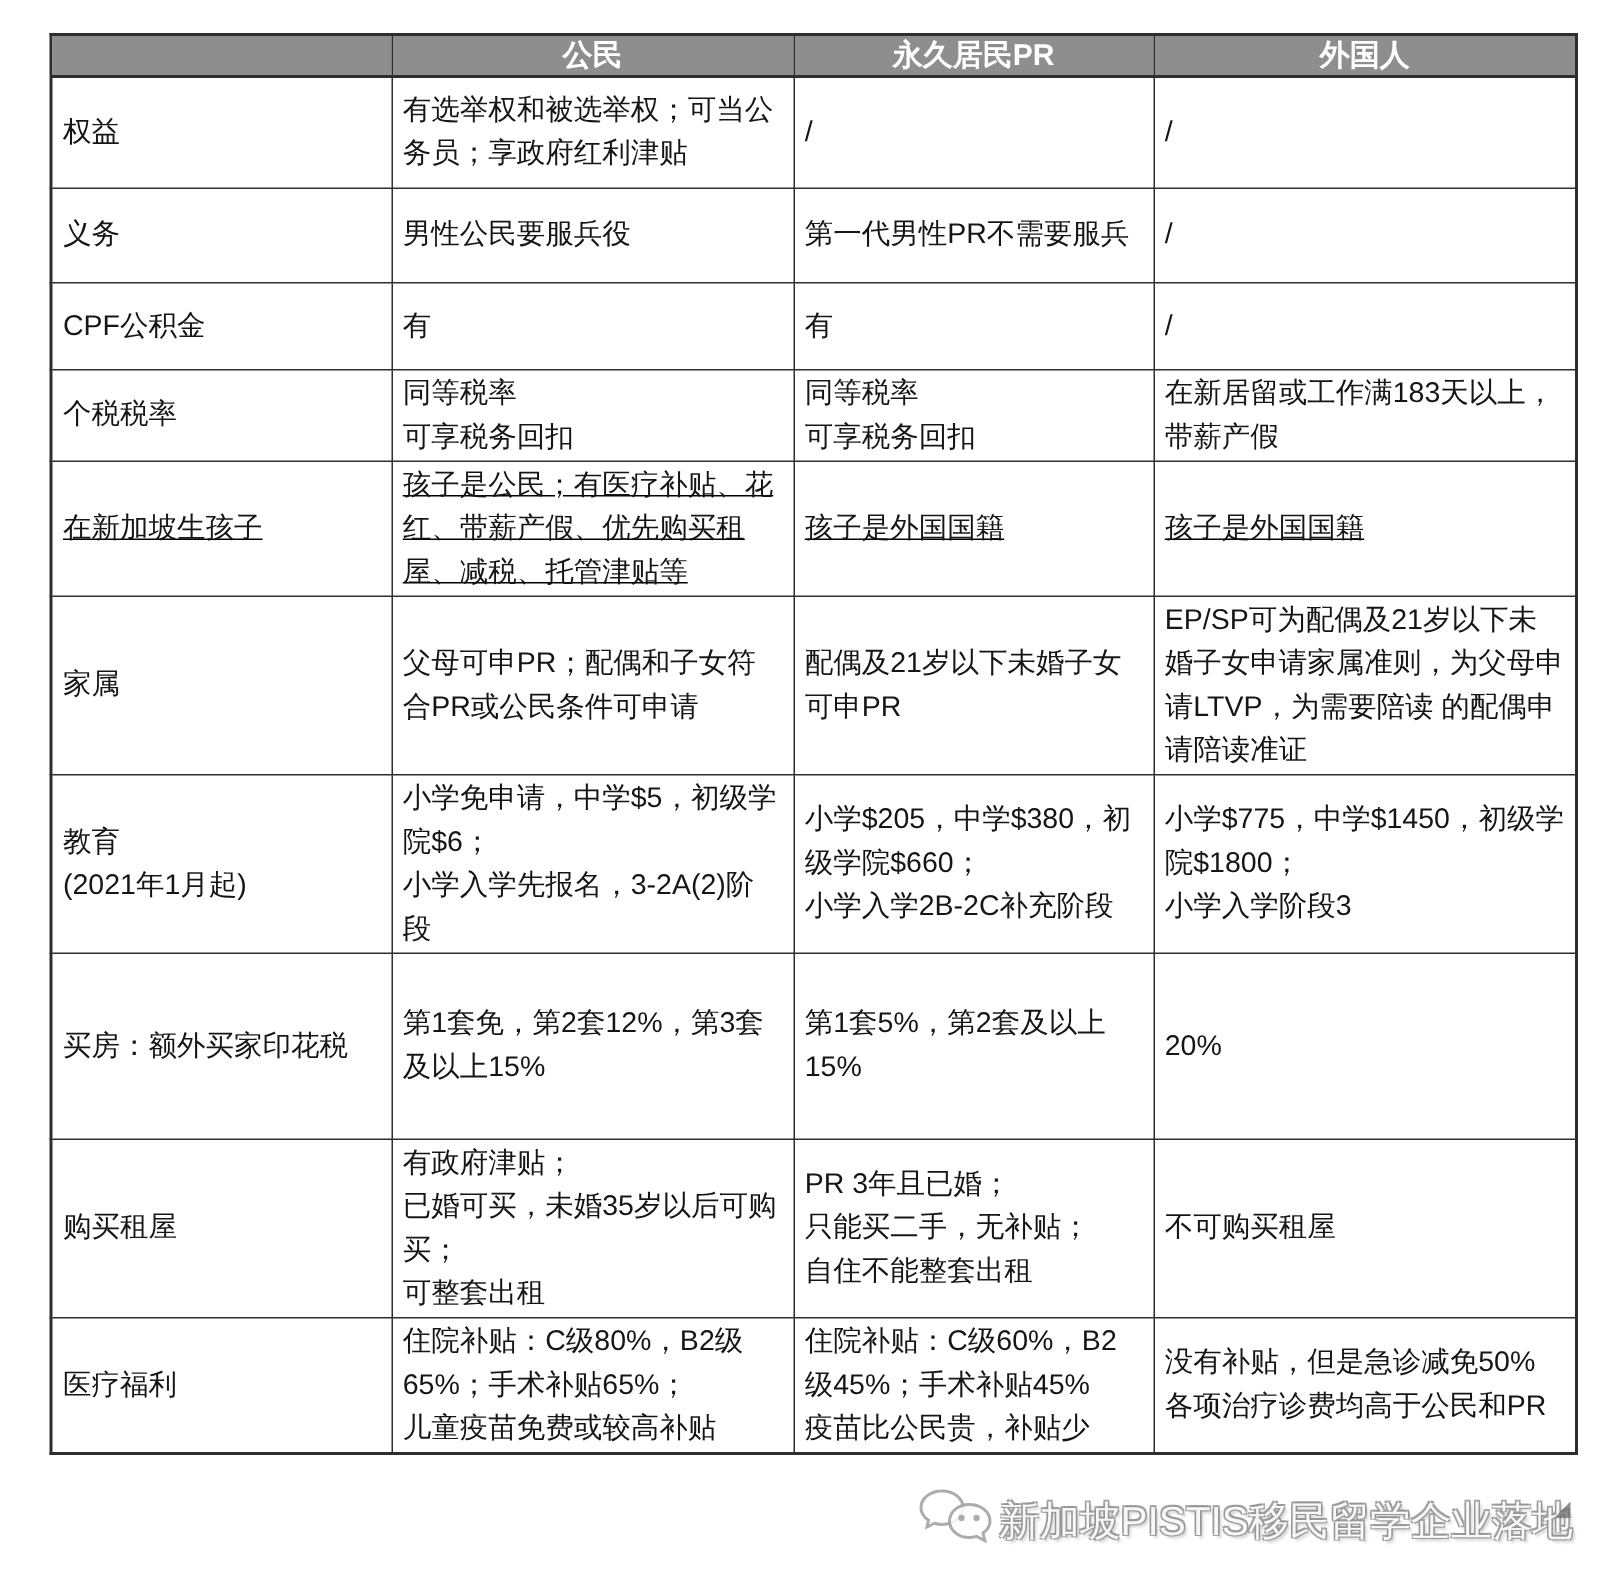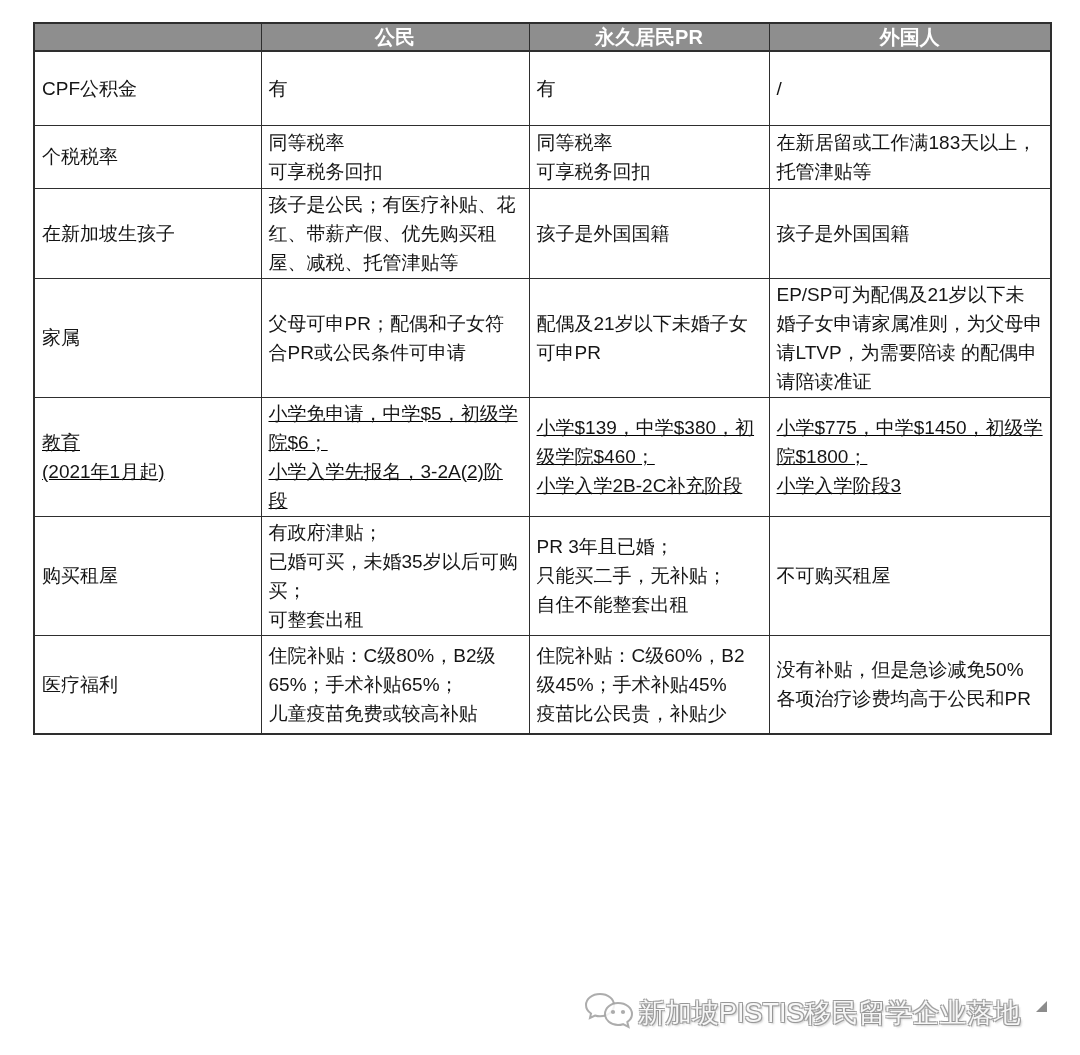--- a/index.html
+++ b/index.html
@@ -62,21 +62,21 @@
   tbody tr:nth-child(6)  { height: 58px; }
   tbody tr:nth-child(7)  { height: 99px; }
   tbody tr:nth-child(8)  { height: 124px; }
   tbody tr:nth-child(9)  { height: 119px; }
   tbody tr:nth-child(10) { height: 63px; }
   tbody tr:nth-child(11) { height: 122px; }
   tbody tr:nth-child(12) { height: 120px; }
 
   .watermark {
     position: absolute;
-    left: 580px;
+    left: 608px;
     top: 984px;
     display: flex;
     align-items: center;
     gap: 0px;
     pointer-events: none;
   }
   .watermark-text {
     font-size: 27px;
     white-space: nowrap;
     color: rgba(255,255,255,0.92);
@@ -115,54 +115,72 @@
       <thead>
         <tr>
           <th></th>
           <th>公民</th>
           <th>永久居民PR</th>
           <th>外国人</th>
         </tr>
       </thead>
       <tbody>
         <tr>
+          <th>权益</th>
+          <td>有选举权和被选举权；可当公务员；享政府红利津贴</td>
+          <td>/</td>
+          <td>/</td>
+        </tr>
+        <tr>
+          <th>义务</th>
+          <td>男性公民要服兵役</td>
+          <td>第一代男性PR不需要服兵</td>
+          <td>/</td>
+        </tr>
+        <tr>
           <th>CPF公积金</th>
           <td>有</td>
           <td>有</td>
           <td>/</td>
         </tr>
         <tr>
           <th>个税税率</th>
           <td>同等税率
 可享税务回扣</td>
           <td>同等税率
 可享税务回扣</td>
-          <td>在新居留或工作满183天以上，托管津贴等</td>
+          <td>在新居留或工作满183天以上，带薪产假</td>
         </tr>
         <tr>
           <th>在新加坡生孩子</th>
           <td>孩子是公民；有医疗补贴、花红、带薪产假、优先购买租屋、减税、托管津贴等</td>
           <td>孩子是外国国籍</td>
           <td>孩子是外国国籍</td>
         </tr>
         <tr>
           <th>家属</th>
           <td>父母可申PR；配偶和子女符合PR或公民条件可申请</td>
           <td>配偶及21岁以下未婚子女可申PR</td>
           <td>EP/SP可为配偶及21岁以下未婚子女申请家属准则，为父母申请LTVP，为需要陪读 的配偶申请陪读准证</td>
         </tr>
         <tr>
           <th>教育
 (2021年1月起)</th>
           <td>小学免申请，中学$5，初级学院$6；
 小学入学先报名，3-2A(2)阶段</td>
-          <td>小学$139，中学$380，初级学院$460；
+          <td>小学$205，中学$380，初级学院$660；
 小学入学2B-2C补充阶段</td>
           <td>小学$775，中学$1450，初级学院$1800；
 小学入学阶段3</td>
+        </tr>
+        <tr>
+          <th>买房：额外买家印花税</th>
+          <td>第1套免，第2套12%，第3套及以上15%</td>
+          <td>第1套5%，第2套及以上15%</td>
+          <td>20%</td>
         </tr>
         <tr>
           <th>购买租屋</th>
           <td>有政府津贴；
 已婚可买，未婚35岁以后可购买；
 可整套出租</td>
           <td>PR 3年且已婚；
 只能买二手，无补贴；
 自住不能整套出租</td>
           <td>不可购买租屋</td>

